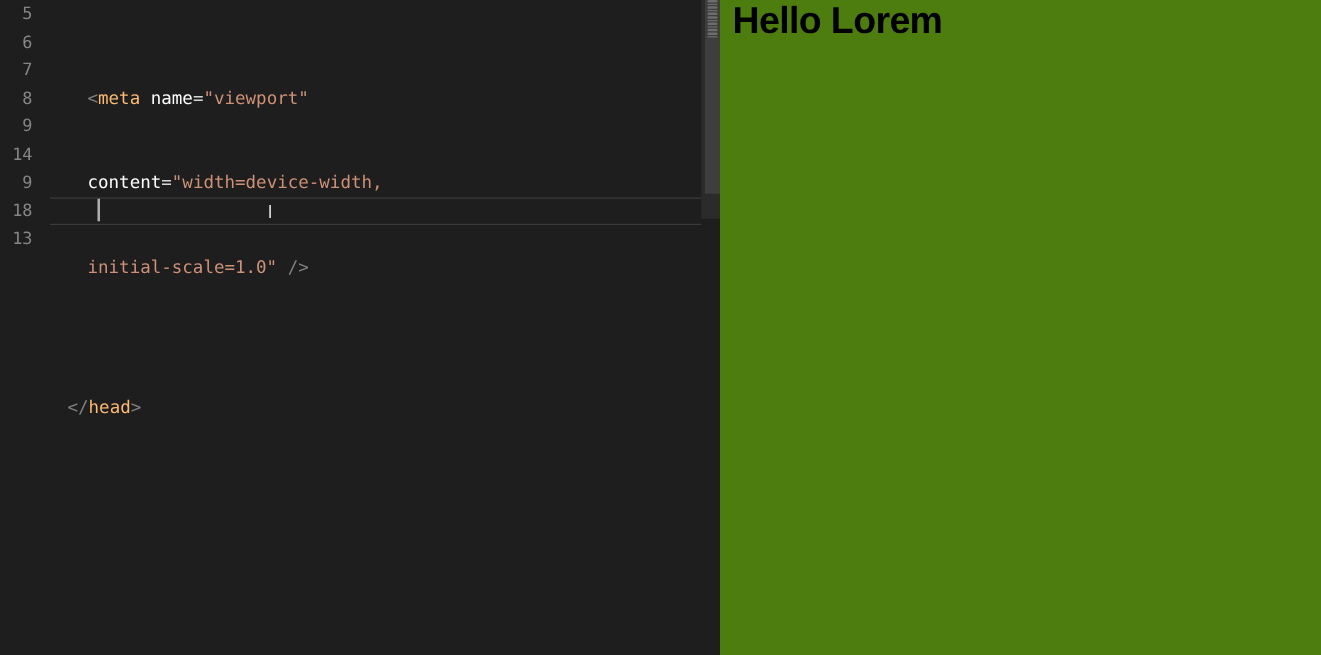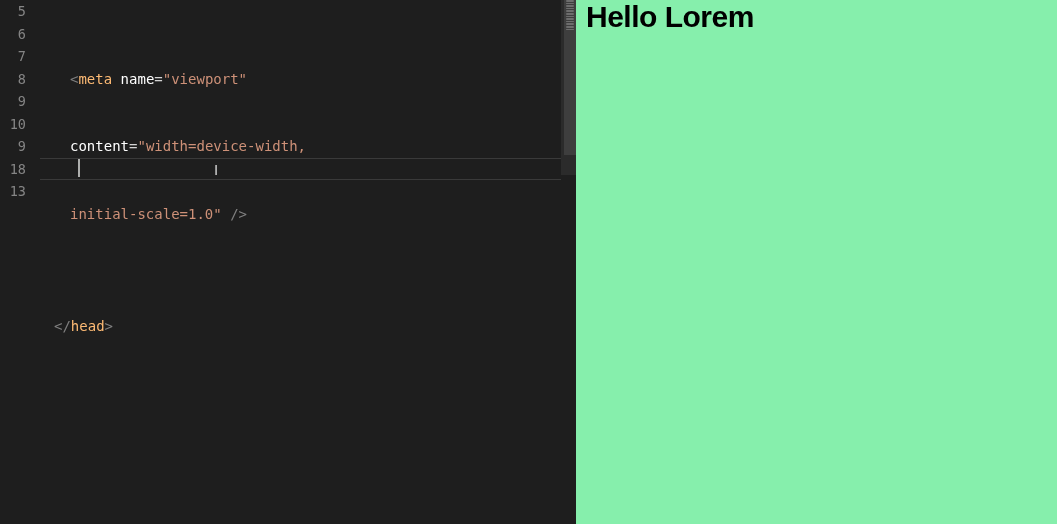--- a/index.html
+++ b/index.html
@@ -18,35 +18,35 @@
   .txt{color:#d4d4d4;}
   .current-line{position:absolute;left:40px;right:12px;top:157.5px;height:22.5px;border-top:1px solid #3a3a3a;border-bottom:1px solid #3a3a3a;box-sizing:border-box;}
   .caret{position:absolute;left:78px;top:159px;width:1.5px;height:18px;background:#aeafad;}
   .ibeam{position:absolute;left:214px;top:159px;color:#d4d4d4;font-size:15px;font-family:'Segoe UI',Arial,sans-serif;pointer-events:none;}
   .minimap{position:absolute;right:0;top:0;width:15px;height:100%;background:#1e1e1e;}
   .minimap-marks{position:absolute;right:2px;top:0;width:8px;}
   .minimap-marks div{height:1.6px;margin-bottom:1px;background:#6a6a6a;border-radius:1px;}
   .minimap-hl{position:absolute;right:0;top:0;width:15px;height:175px;background:rgba(255,255,255,0.06);}
   .scroll-slider{position:absolute;right:0;top:0;width:12px;height:100%;}
   .scroll-thumb{position:absolute;right:0;top:0;width:12px;height:155px;background:rgba(121,121,121,0.25);}
-  .preview-pane{flex:1;background:#86efac;color:#000;padding:0 10px;font-family:Verdana,Geneva,sans-serif;}
+  .preview-pane{flex:1;background:#4d7c0f;color:#000;padding:0 10px;font-family:Verdana,Geneva,sans-serif;}
   .preview-pane h1{margin:0;padding:0;font-size:30px;font-weight:700;letter-spacing:-0.5px;font-family:Verdana,Geneva,sans-serif;}
 </style>
 </head>
 <body>
 
 <div class="app">
   <div class="editor-pane">
     <div class="gutter">
       <div>5</div>
       <div>6</div>
       <div>7</div>
       <div>8</div>
       <div>9</div>
-      <div>10</div>
+      <div>14</div>
       <div>9</div>
       <div>18</div>
       <div>13</div>
     </div>
 
     <div class="current-line"></div>
     <div class="caret"></div>
     <div class="ibeam">I</div>
 
     <div class="code">

